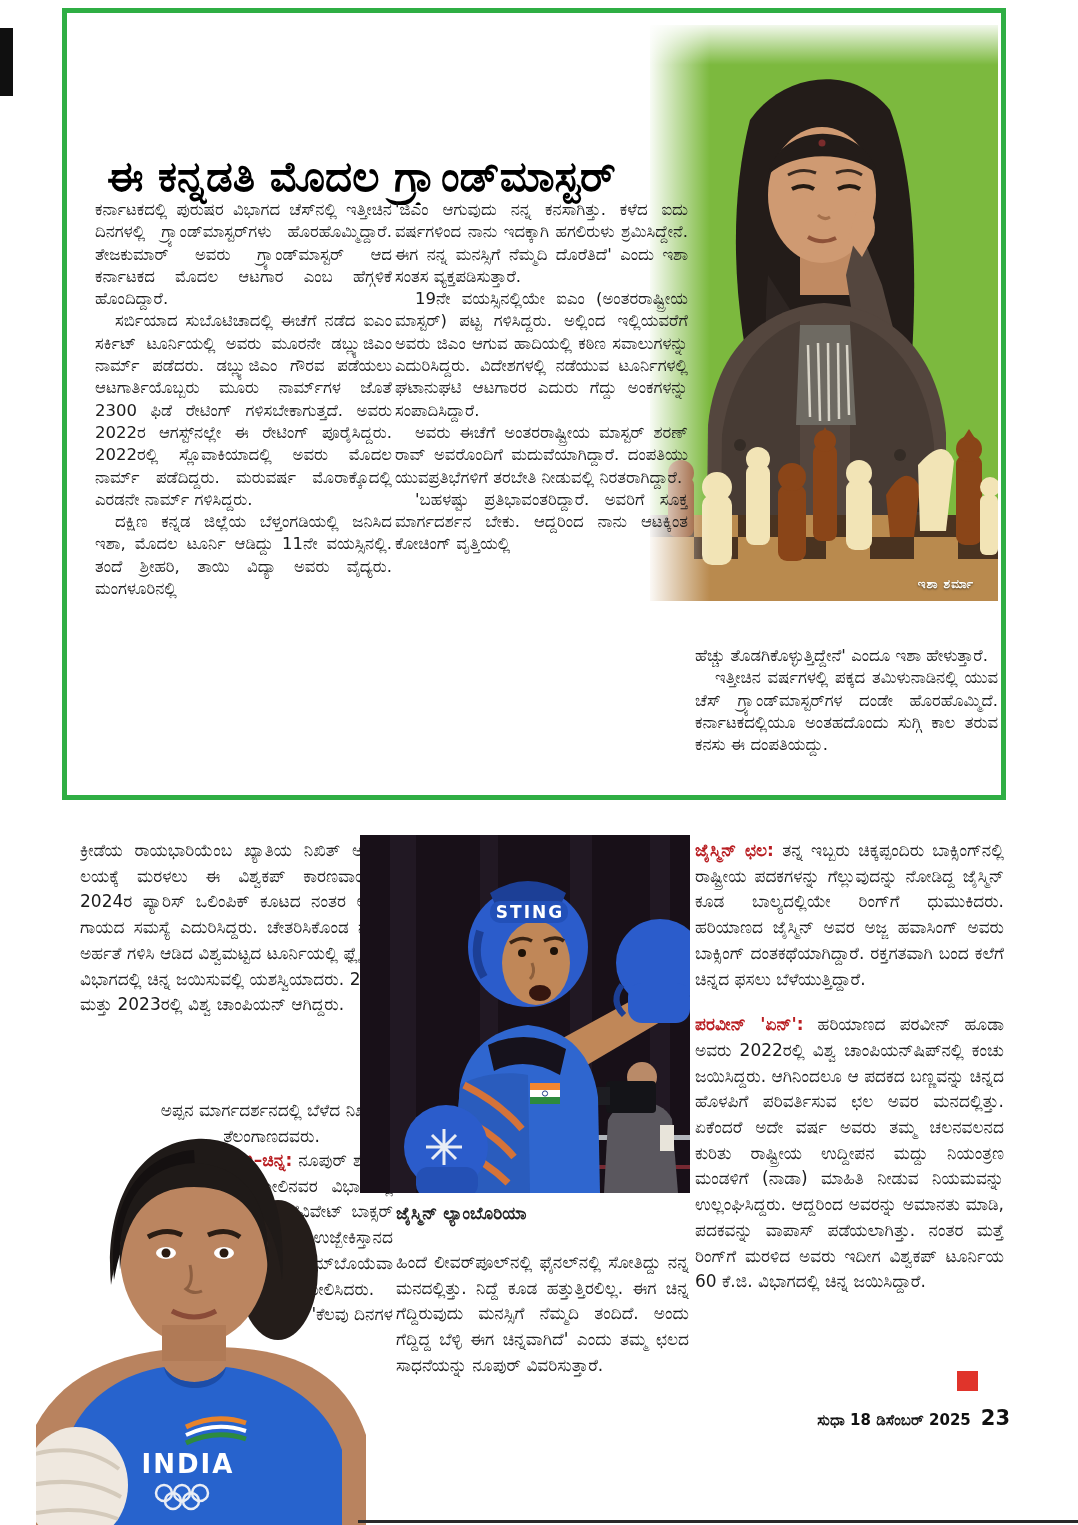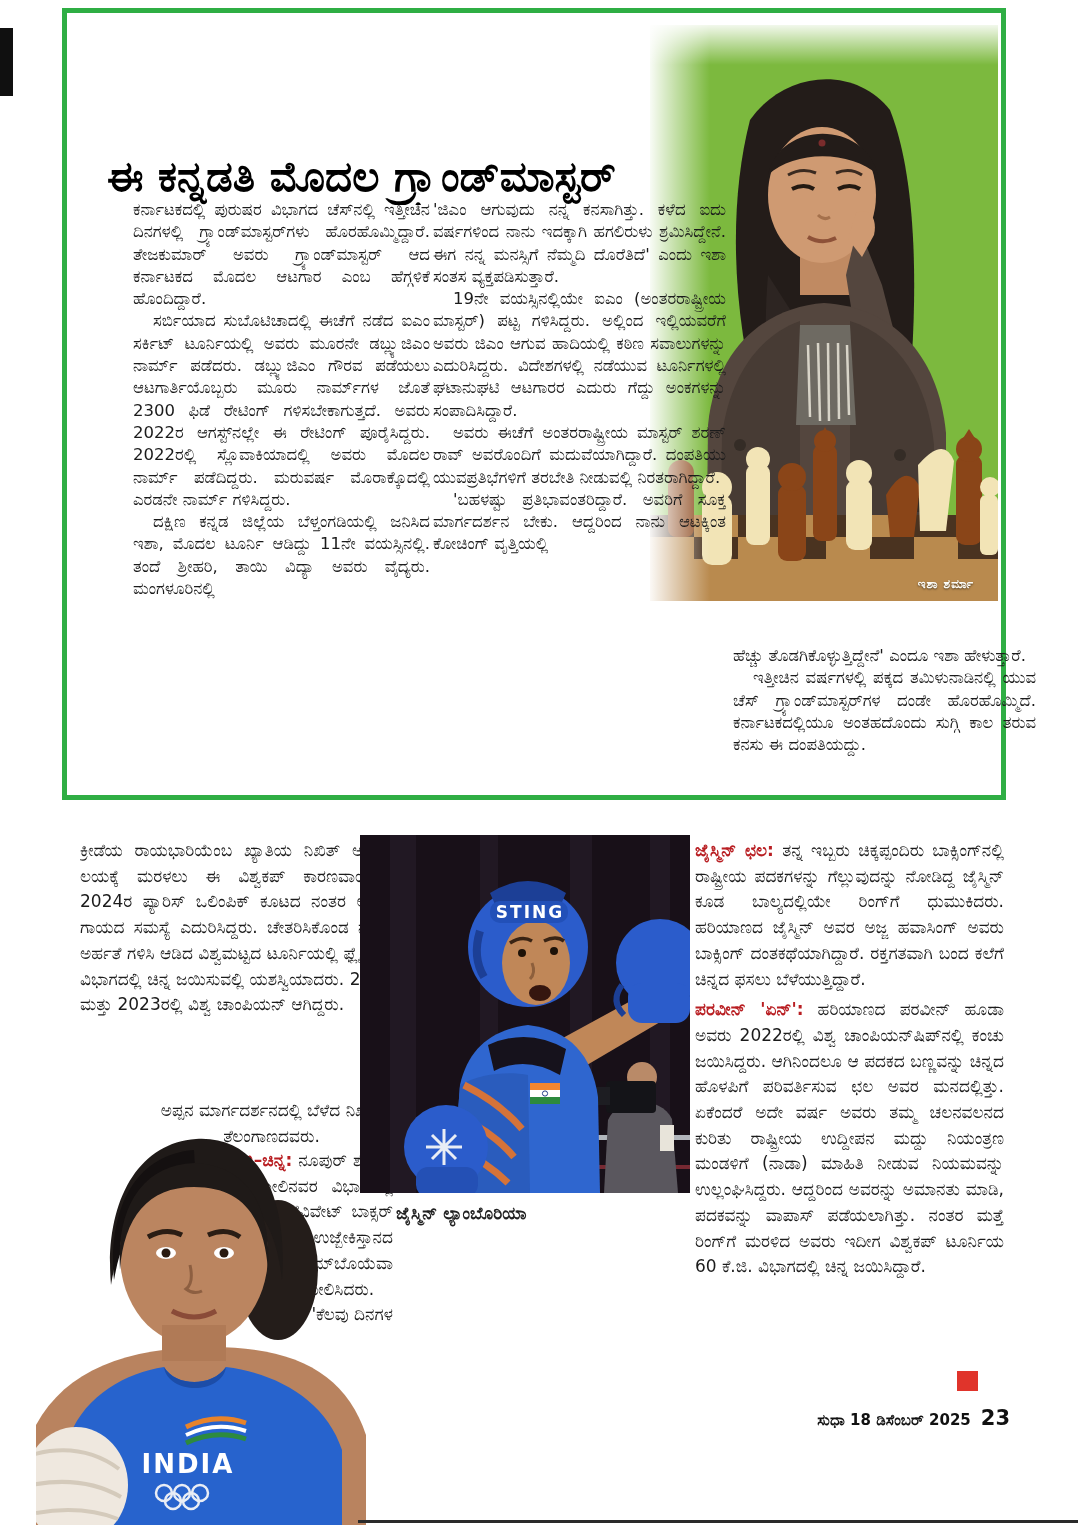--- a/index.html
+++ b/index.html
@@ -24,36 +24,36 @@
   .isha-photo svg{display:block;}
   .photo-caption-isha{
     position:absolute;right:24px;bottom:10px;color:#fdfdf8;font-size:12px;
     letter-spacing:1px;text-shadow:0 1px 2px rgba(0,0,0,.6);font-weight:bold;
   }
   .headline{
     position:absolute;left:40px;top:108px;width:600px;
     font-size:42px;line-height:56px;font-weight:bold;color:#000;
     letter-spacing:0;white-space:nowrap;overflow:hidden;
   }
-  .fcol{position:absolute;font-size:16.5px;line-height:22.3px;text-align:justify;overflow:hidden;margin-left:38px;}
+  .fcol{position:absolute;font-size:16.5px;line-height:22.3px;text-align:justify;overflow:hidden;}
   .fcol p{margin:0;}
   .fcol p + p{text-indent:20px;}
   .fcol1{left:28px;top:186px;width:297px;height:596px;}
   .fcol2{left:328px;top:186px;width:293px;height:596px;}
   .fcol3{left:628px;top:632px;width:303px;height:182px;}
 
   
   .btext{font-size:17px;line-height:25.7px;text-align:justify;overflow:hidden;}
   .btext p{margin:0;}
   .bl-col{position:absolute;left:80px;top:838px;width:313px;height:260px;}
   .bl-col2{position:absolute;left:150px;top:1098px;width:243px;height:108px;text-align:center;}
   .nupur-col{position:absolute;left:176px;top:1148px;width:217px;height:280px;}
   .lead{font-weight:bold;color:#b91f23;}
   .br-col{position:absolute;left:695px;top:838px;width:309px;height:560px;}
-  .br-col p + p{margin-top:5px;}
+  .br-col p + p{margin-top:20px;}
   .caption-jaismine{
     position:absolute;left:396px;top:1203px;width:290px;
     font-size:17px;font-weight:bold;color:#222;
   }
   .mid-col{position:absolute;left:396px;top:1250px;width:293px;height:160px;}
   .end-square{position:absolute;left:957px;top:1371px;width:21px;height:20px;background:#e0342b;}
   .page-footer{
     position:absolute;left:770px;top:1406px;width:240px;text-align:right;
     font-size:15px;font-weight:bold;color:#111;
   }
@@ -335,20 +335,23 @@
         <rect x="56" y="332" width="62" height="30" rx="12" fill="#2450b5"></rect>
         <g stroke="#e9edf5" stroke-width="3" fill="none">
           <path d="M72,300 l24,24 M96,300 l-24,24 M84,294 v36 M66,312 h36"></path>
         </g>
       </g>
     </svg>
   </div>
 
   <div class="caption-jaismine">ಜೈಸ್ಮಿನ್ ಲ್ಯಾಂಬೊರಿಯಾ</div>
 
+  <div class="btext mid-col">
+    <p>ಹಿಂದೆ ಲೀವರ್‌ಪೂಲ್‌ನಲ್ಲಿ ಫೈನಲ್‌ನಲ್ಲಿ ಸೋತಿದ್ದು ನನ್ನ ಮನದಲ್ಲಿತ್ತು. ನಿದ್ದೆ ಕೂಡ ಹತ್ತುತ್ತಿರಲಿಲ್ಲ. ಈಗ ಚಿನ್ನ ಗೆದ್ದಿರುವುದು ಮನಸ್ಸಿಗೆ ನೆಮ್ಮದಿ ತಂದಿದೆ. ಅಂದು ಗೆದ್ದಿದ್ದ ಬೆಳ್ಳಿ ಈಗ ಚಿನ್ನವಾಗಿದೆ' ಎಂದು ತಮ್ಮ ಛಲದ ಸಾಧನೆಯನ್ನು ನೂಪುರ್ ವಿವರಿಸುತ್ತಾರೆ.</p>
+  </div>
 
   <div class="btext br-col">
     <p><span class="lead">ಜೈಸ್ಮಿನ್ ಛಲ:</span><span> ತನ್ನ ಇಬ್ಬರು ಚಿಕ್ಕಪ್ಪಂದಿರು ಬಾಕ್ಸಿಂಗ್‌ನಲ್ಲಿ ರಾಷ್ಟ್ರೀಯ ಪದಕಗಳನ್ನು ಗೆಲ್ಲುವುದನ್ನು ನೋಡಿದ್ದ ಜೈಸ್ಮಿನ್ ಕೂಡ ಬಾಲ್ಯದಲ್ಲಿಯೇ ರಿಂಗ್‌ಗೆ ಧುಮುಕಿದರು. ಹರಿಯಾಣದ ಜೈಸ್ಮಿನ್ ಅವರ ಅಜ್ಜ ಹವಾಸಿಂಗ್ ಅವರು ಬಾಕ್ಸಿಂಗ್ ದಂತಕಥೆಯಾಗಿದ್ದಾರೆ. ರಕ್ತಗತವಾಗಿ ಬಂದ ಕಲೆಗೆ ಚಿನ್ನದ ಫಸಲು ಬೆಳೆಯುತ್ತಿದ್ದಾರೆ.</span></p>
     <p><span class="lead">ಪರವೀನ್ 'ಏನ್':</span><span> ಹರಿಯಾಣದ ಪರವೀನ್ ಹೂಡಾ ಅವರು 2022ರಲ್ಲಿ ವಿಶ್ವ ಚಾಂಪಿಯನ್‌ಷಿಪ್‌ನಲ್ಲಿ ಕಂಚು ಜಯಿಸಿದ್ದರು. ಆಗಿನಿಂದಲೂ ಆ ಪದಕದ ಬಣ್ಣವನ್ನು ಚಿನ್ನದ ಹೊಳಪಿಗೆ ಪರಿವರ್ತಿಸುವ ಛಲ ಅವರ ಮನದಲ್ಲಿತ್ತು. ಏಕೆಂದರೆ ಅದೇ ವರ್ಷ ಅವರು ತಮ್ಮ ಚಲನವಲನದ ಕುರಿತು ರಾಷ್ಟ್ರೀಯ ಉದ್ದೀಪನ ಮದ್ದು ನಿಯಂತ್ರಣ ಮಂಡಳಿಗೆ (ನಾಡಾ) ಮಾಹಿತಿ ನೀಡುವ ನಿಯಮವನ್ನು ಉಲ್ಲಂಘಿಸಿದ್ದರು. ಆದ್ದರಿಂದ ಅವರನ್ನು ಅಮಾನತು ಮಾಡಿ, ಪದಕವನ್ನು ವಾಪಾಸ್ ಪಡೆಯಲಾಗಿತ್ತು. ನಂತರ ಮತ್ತೆ ರಿಂಗ್‌ಗೆ ಮರಳಿದ ಅವರು ಇದೀಗ ವಿಶ್ವಕಪ್ ಟೂರ್ನಿಯ 60 ಕೆ.ಜಿ. ವಿಭಾಗದಲ್ಲಿ ಚಿನ್ನ ಜಯಿಸಿದ್ದಾರೆ.</span></p>
   </div>
 
   <div class="end-square"></div>
 
   <div class="page-footer">
     <span>ಸುಧಾ 18 ಡಿಸೆಂಬರ್ 2025</span><span class="pageno">23</span>

